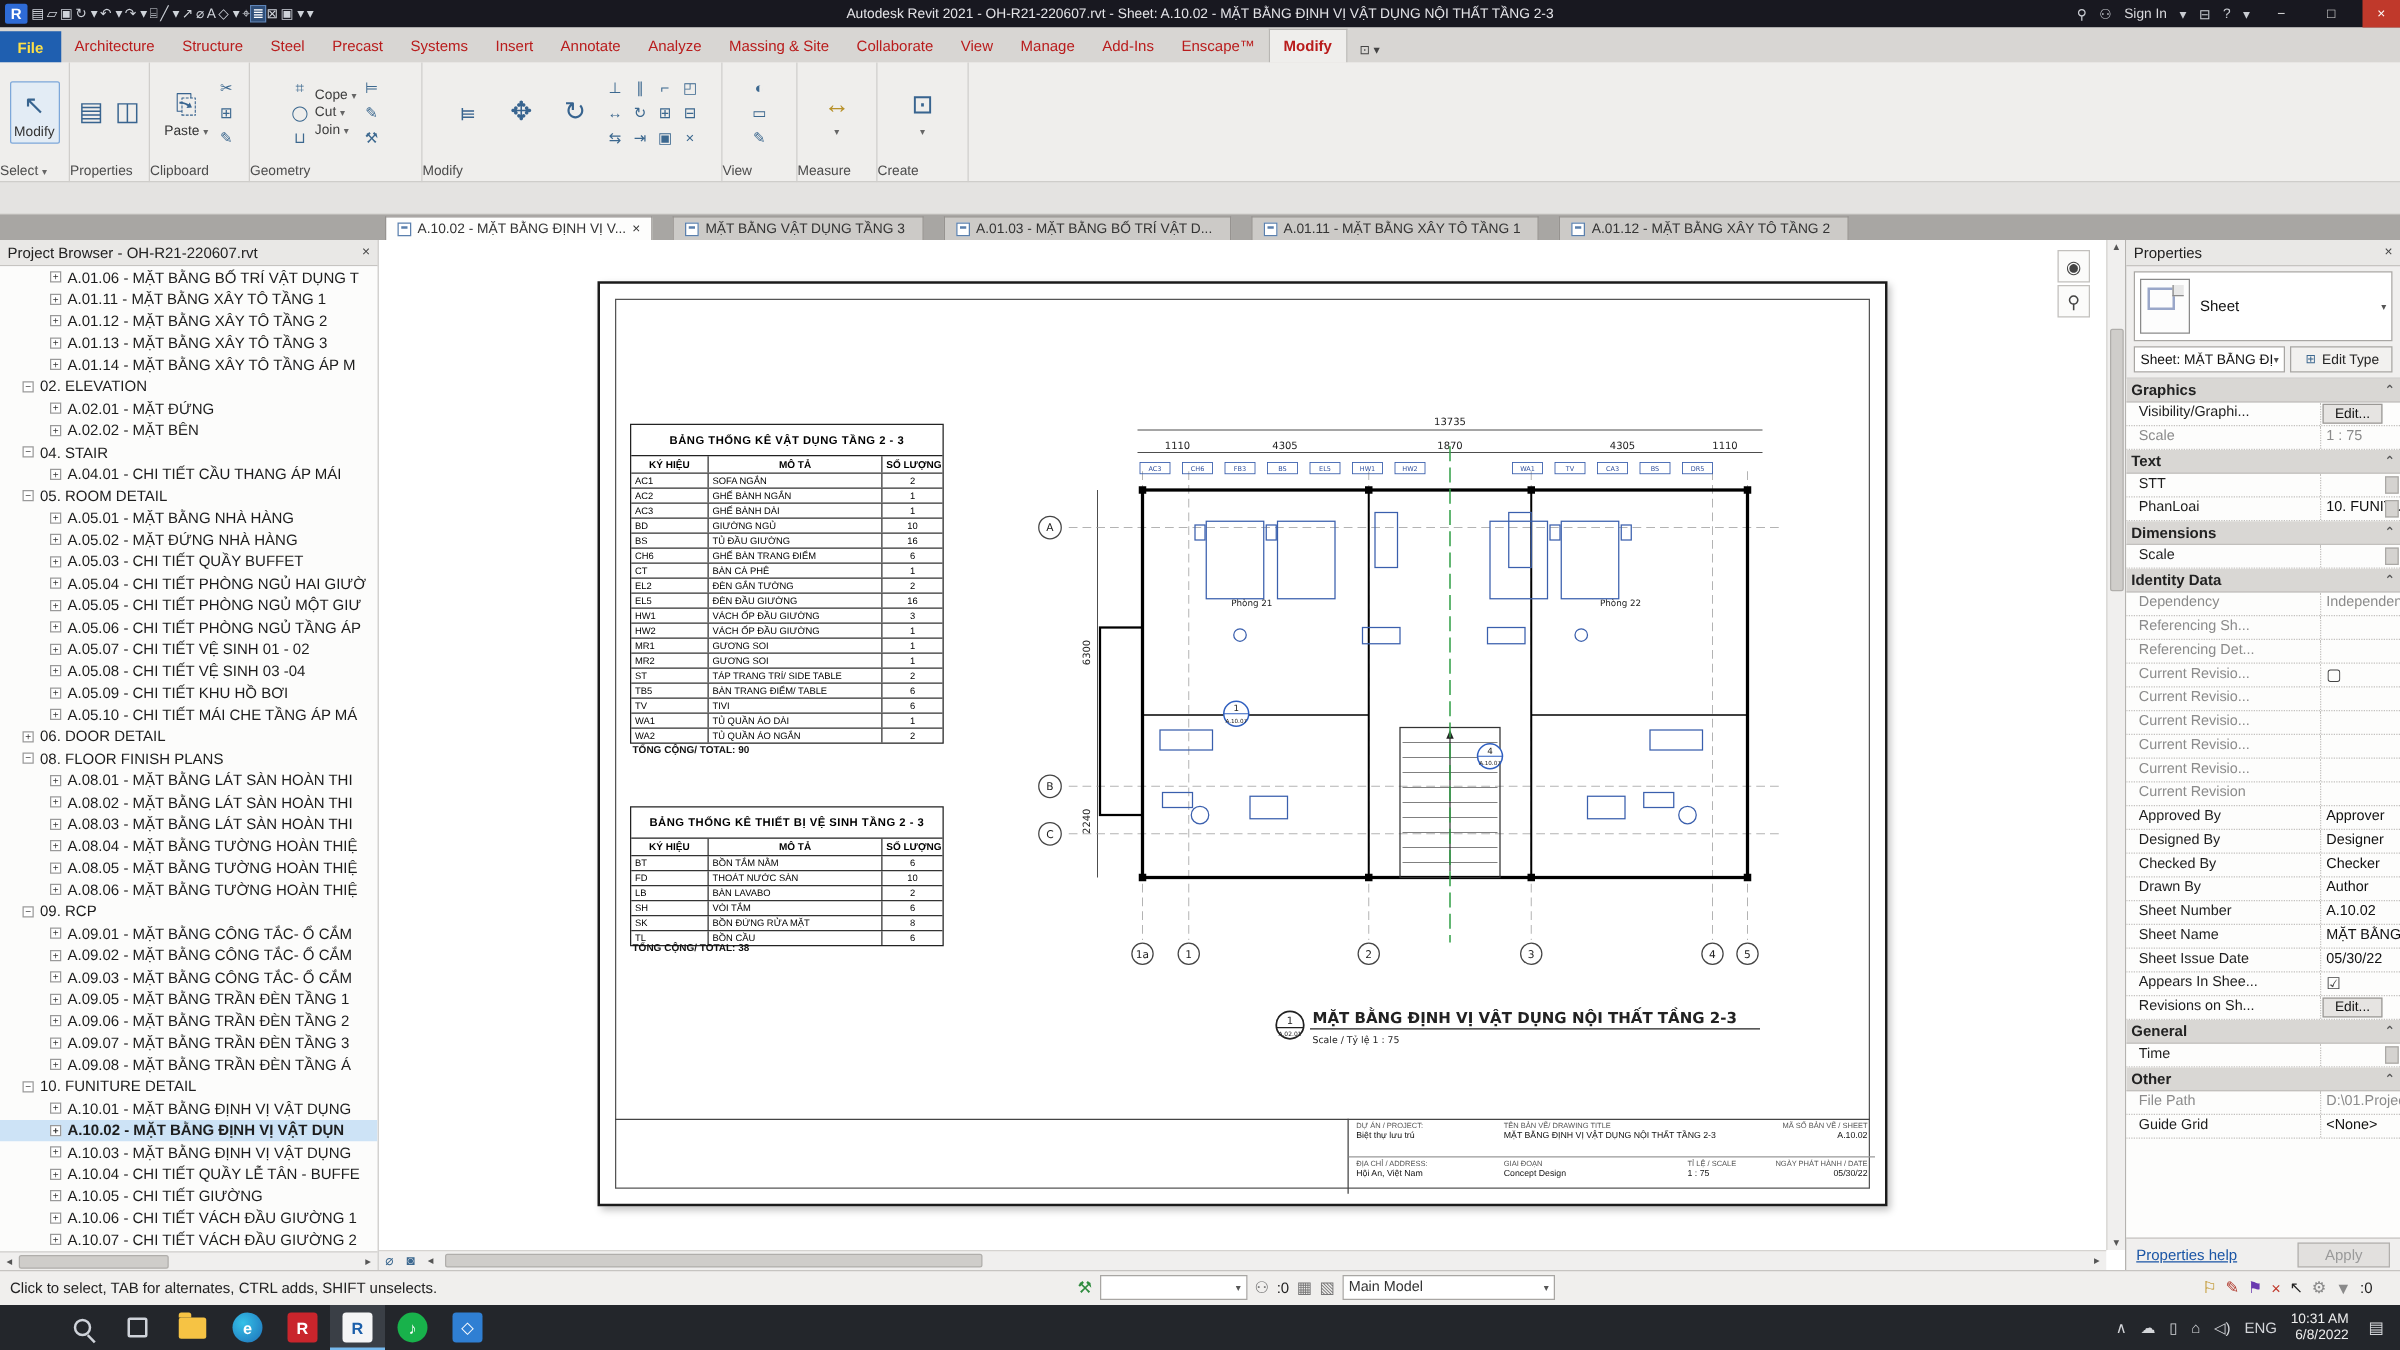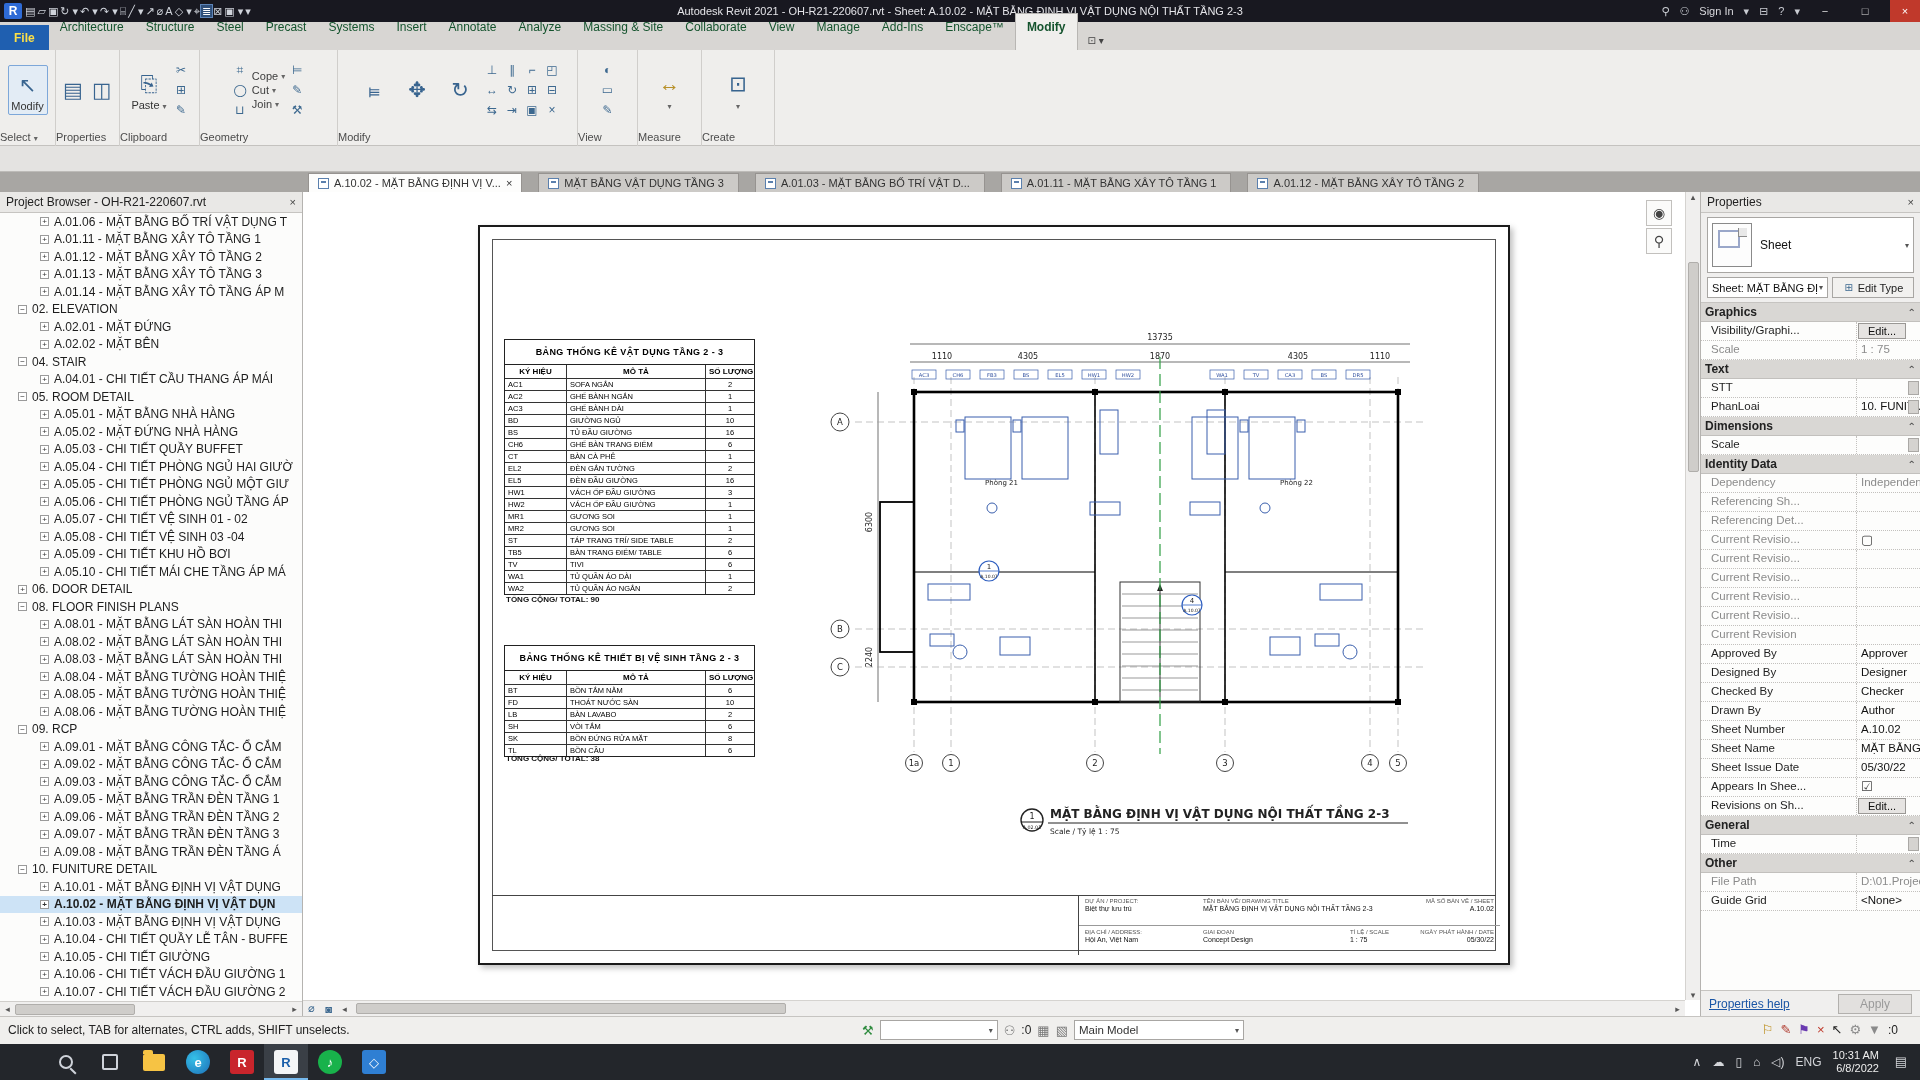--- a/index.html
+++ b/index.html
@@ -21,21 +21,21 @@
   #tb-right { margin-left:auto; display:flex; align-items:center; gap:10px; padding-right:0;
     z-index:2; }
   .tbr-ic { font-size:11px; color:#c9ccd2; }
   #signin { font-size:11px; color:#d8d8dc; }
   .winbtn { width:30px; height:22px; text-align:center; line-height:22px; font-size:11px; color:#ddd; }
   .winbtn.close { background:#c0392b; color:#fff; }
 
   
   #ribbontabs { position:absolute; top:22px; left:0; width:1920px; height:28px;
     background:#d8d6d3; display:flex; align-items:flex-end; }
-  .rtab { padding:6px 11px 16px; font-size:12px; color:#14532d; }
+  .rtab { padding:6px 11px 6px; font-size:12px; color:#b91c1c; }
   .rtab[data-file="1"] { background:#1f5fb0; color:#fde047; font-weight:bold; padding:6px 14px 5px; }
   .rtab[data-active="1"] { background:#efeeec; border:1px solid #b8b6b3; border-bottom:none;
     font-weight:bold; }
   #panelmenu { font-size:10px; color:#444; margin-left:4px; padding:4px 6px; }
 
   
   #ribbon { position:absolute; top:50px; left:0; width:1920px; height:96px;
     background:#efeeec; border-bottom:1px solid #c4c2bf; display:flex; }
   .rpanel { height:96px; border-right:1px solid #d0cecb; display:flex; flex-direction:column; }
   .rbody { flex:1; display:flex; align-items:center; justify-content:center; gap:3px; padding:2px 4px; }
@@ -152,21 +152,21 @@
   #typesel { margin:4px 6px 2px; background:#fff; border:1px solid #a8a6a3; height:56px;
     display:flex; align-items:center; gap:8px; padding:4px; }
   #type-ic { width:40px; height:44px; border:1px solid #8a8a8a; background:#fdfdfd; position:relative; }
   #type-ic::before { content:""; position:absolute; left:5px; top:6px; width:18px; height:14px;
     border:2px solid #9aa7c9; }
   #type-ic::after { content:""; position:absolute; right:4px; top:4px; width:8px; height:8px;
     background:#e8e8e8; border-left:1px solid #8a8a8a; border-bottom:1px solid #8a8a8a; }
   #typesel .tname { flex:1; font-size:12px; color:#111; }
   #selrow { display:flex; gap:4px; margin:2px 6px 4px; }
   #inst-combo { flex:1; background:#fff; border:1px solid #a8a6a3; height:21px; font-size:11px;
-    color:#111; display:flex; align-items:center; padding:4px 4px; }
+    color:#111; display:flex; align-items:center; padding:4px 4px;text-align:center; }
   #inst-combo .cv { flex:1; overflow:hidden; white-space:nowrap; }
   #edittype-btn { width:82px; height:21px; background:#f2f1ef; border:1px solid #a8a6a3;
     font-size:11px; display:flex; align-items:center; justify-content:center; gap:3px; color:#222; }
   #pgrid { flex:1; overflow:hidden; border-top:1px solid #c6c4c1; background:#fdfdfc; }
   .psection { height:19px; background:#d9d7d4; font-weight:bold; font-size:12px; color:#222;
     display:flex; align-items:center; padding:0 4px; border-bottom:1px solid #c2c0bd; }
   .psection .chev { margin-left:auto; font-size:10px; color:#555; }
   .prow { height:19px; display:flex; border-bottom:1px dotted #c3c1be;gap:37px; }
   .plab { width:118px; padding:2px 2px 0 10px; color:#1e1e1e; overflow:hidden;
     white-space:nowrap; font-size:11.5px; }

